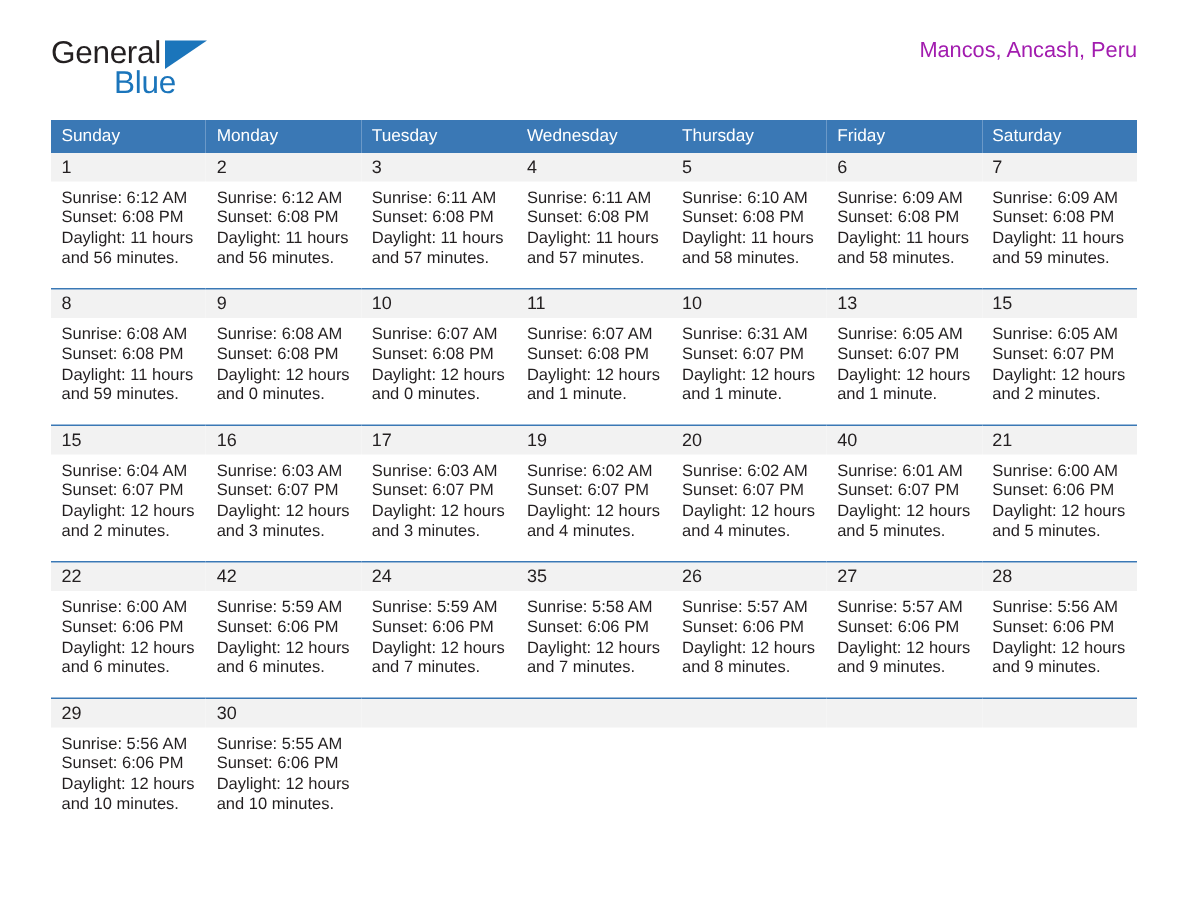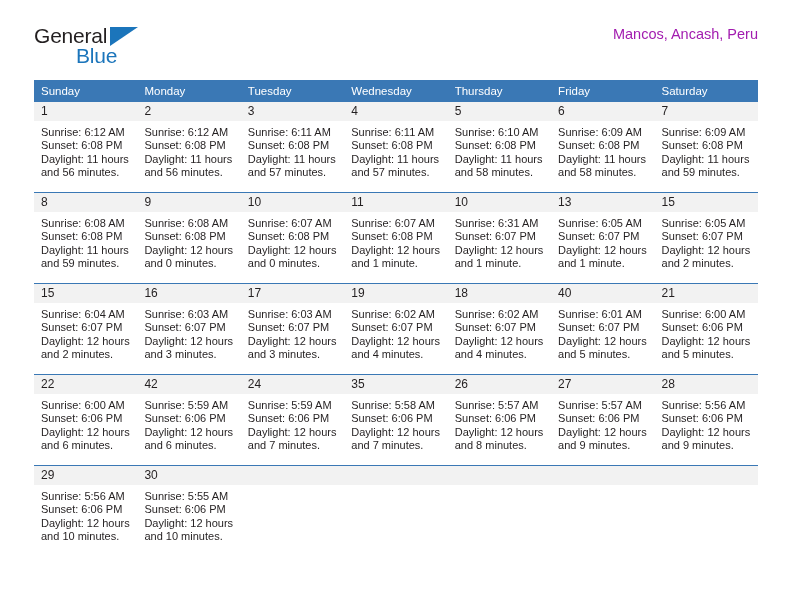--- a/index.html
+++ b/index.html
@@ -369,21 +369,21 @@
               <div class="info">
                 <div>Sunrise: 6:02 AM</div>
                 <div>Sunset: 6:07 PM</div>
                 <div>Daylight: 12 hours</div>
                 <div>and 4 minutes.</div>
               </div>
             </div>
           </td>
           <td>
             <div class="daycell">
-              <div class="daynum">18</div>
+              <div class="daynum">20</div>
               <div class="info">
                 <div>Sunrise: 6:02 AM</div>
                 <div>Sunset: 6:07 PM</div>
                 <div>Daylight: 12 hours</div>
                 <div>and 4 minutes.</div>
               </div>
             </div>
           </td>
           <td>
             <div class="daycell">

